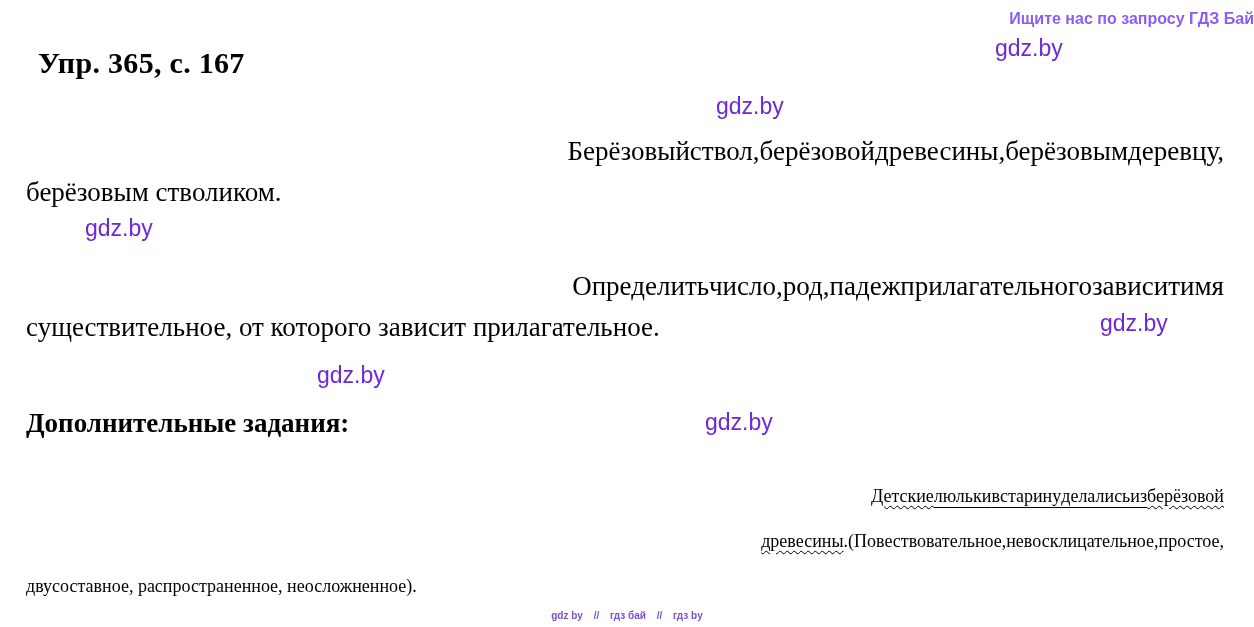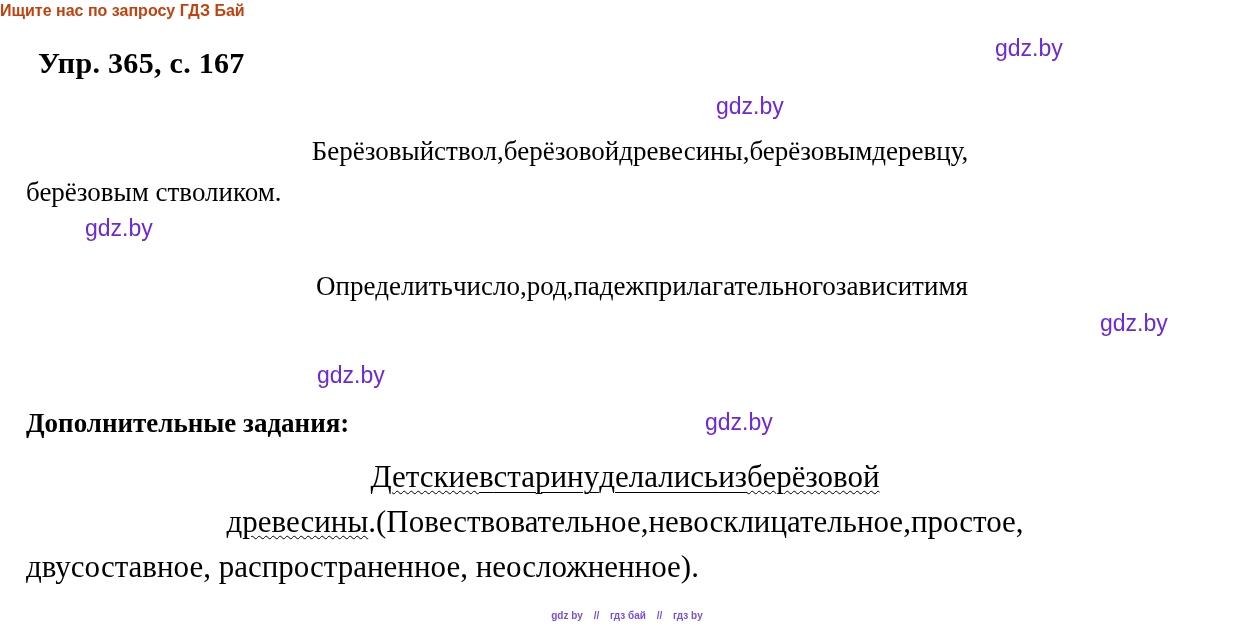--- a/index.html
+++ b/index.html
@@ -14,26 +14,26 @@
     color: #000000;
     position: relative;
     overflow: hidden;
   }
 
   .top-banner {
     position: absolute;
     top: 0;
     left: 0;
     width: 100%;
-    text-align: left;
+    text-align: right;
     font-family: "Liberation Sans", sans-serif;
     font-weight: bold;
     font-size: 16px;
-    color: #c2410c;
-    padding-top: 2px;
+    color: #8b5cf6;
+    padding-top: 10px;
   }
 
   .page {
     position: absolute;
     top: 26px;
     left: 26px;
     width: 1200px;
   }
 
   .exercise-title {
@@ -70,44 +70,44 @@
     position: absolute;
     top: 382px;
     left: 0;
     font-size: 27px;
     font-weight: bold;
     text-align: center;
   }
 
   .para-3 {
     position: absolute;
-    top: 428px;
+    top: 448px;
     left: 0;
     width: 1198px;
-    font-size: 31px;
+    font-size: 18px;
     line-height: 45px;
     text-align: justify;
   }
 
   .underline-solid {
     text-decoration: underline;
     text-decoration-thickness: 1px;
     text-underline-offset: 5px;
   }
 
   .underline-wavy {
     text-decoration: underline;
     text-decoration-style: wavy;
     text-decoration-thickness: 1px;
     text-underline-offset: 3px;
   }
 
   .justify-line {
     display: flex;
-    justify-content: center;
+    justify-content: flex-end;
     width: 100%;
   }
 
   .wm {
     position: absolute;
     color: #6d28d9;
     font-family: "Liberation Sans", sans-serif;
     font-size: 23px;
     white-space: nowrap;
     pointer-events: none;
@@ -158,27 +158,29 @@
     <div class="justify-line">
       <span style="width:34px"></span>
       <span>Определить</span>
       <span>число,</span>
       <span>род,</span>
       <span>падеж</span>
       <span>прилагательного</span>
       <span>зависит</span>
       <span>имя</span>
     </div>
+    <div>существительное, от которого зависит прилагательное.</div>
   </div>
 
   <div class="subtitle">Дополнительные задания:</div>
 
   <div class="para-3">
     <div class="justify-line">
       <span class="underline-wavy">Детские</span>
+      <span class="underline-solid">люльки</span>
       <span class="underline-solid">в</span>
       <span class="underline-solid">старину</span>
       <span class="underline-solid">делались</span>
       <span class="underline-solid">из</span>
       <span class="underline-wavy">берёзовой</span>
     </div>
     <div class="justify-line">
       <span><span class="underline-wavy">древесины</span><span>.(Повествовательное,</span></span>
       <span>невосклицательное,</span>
       <span>простое,</span>

